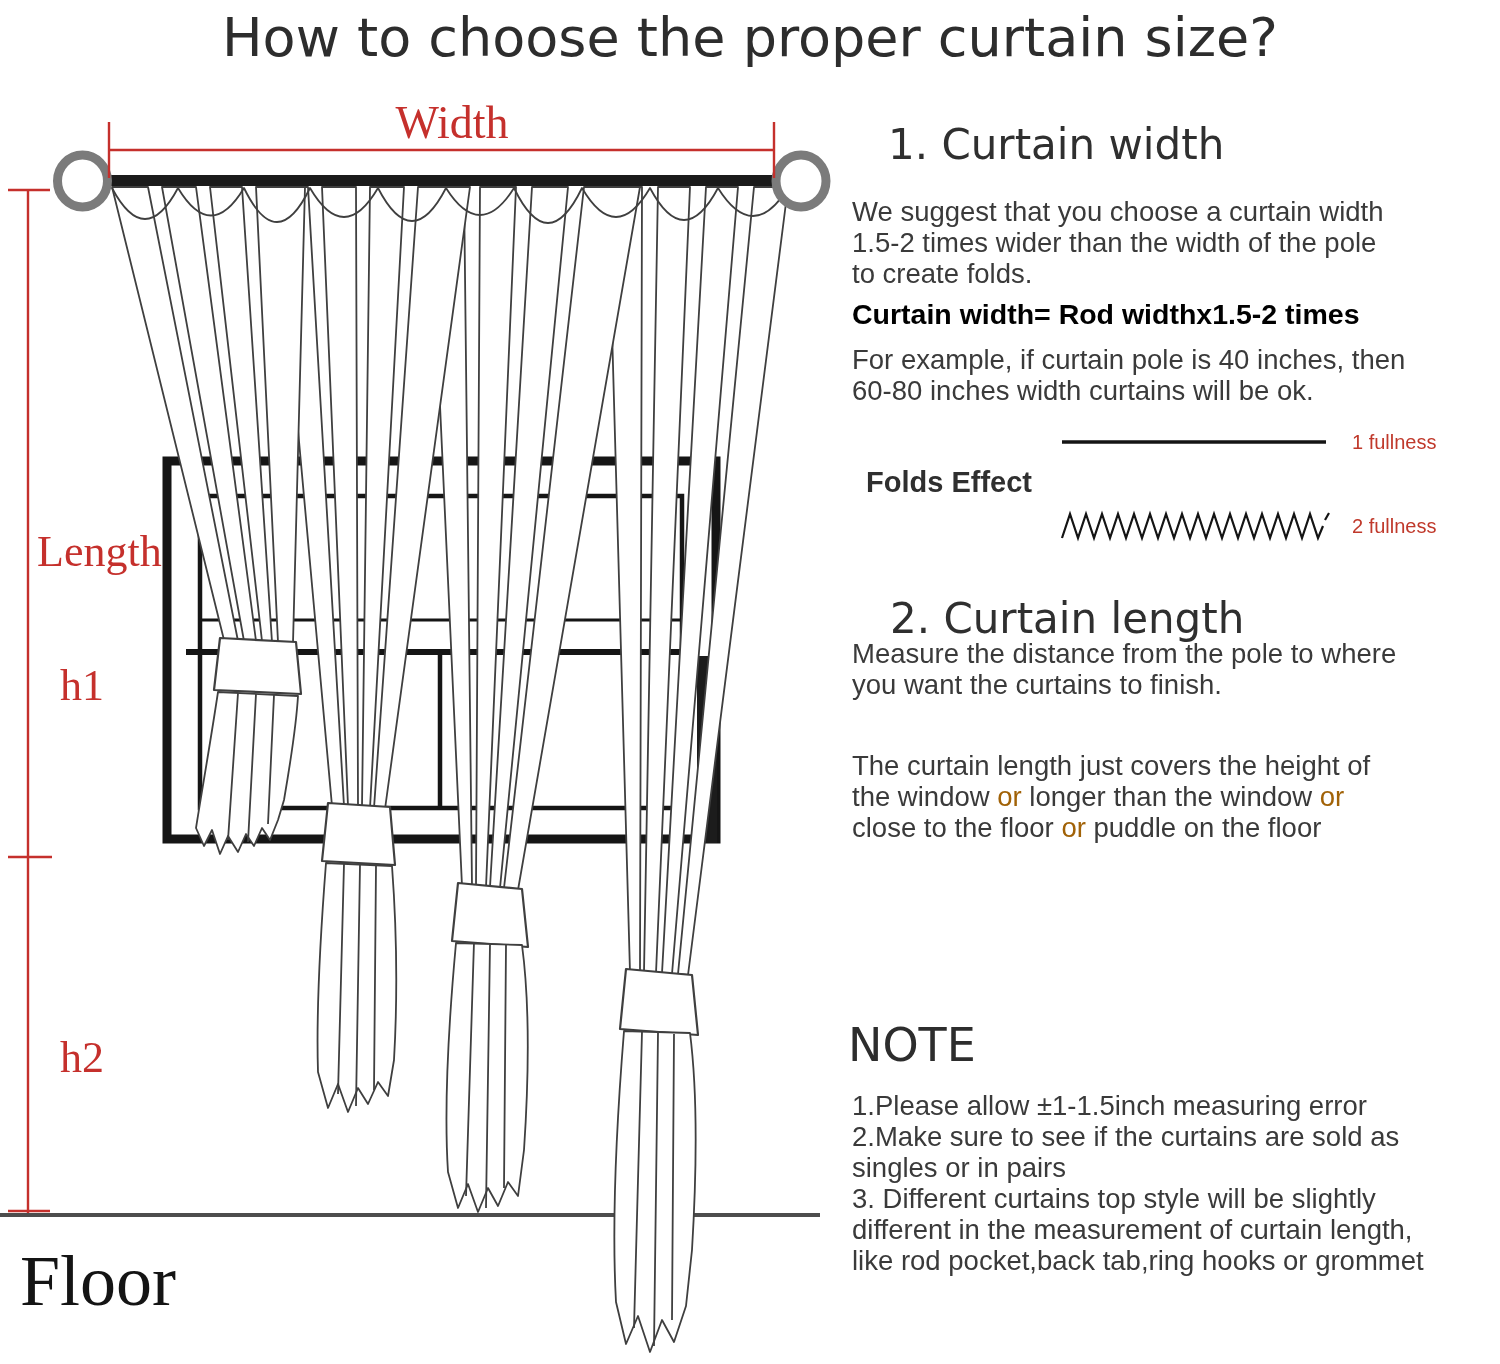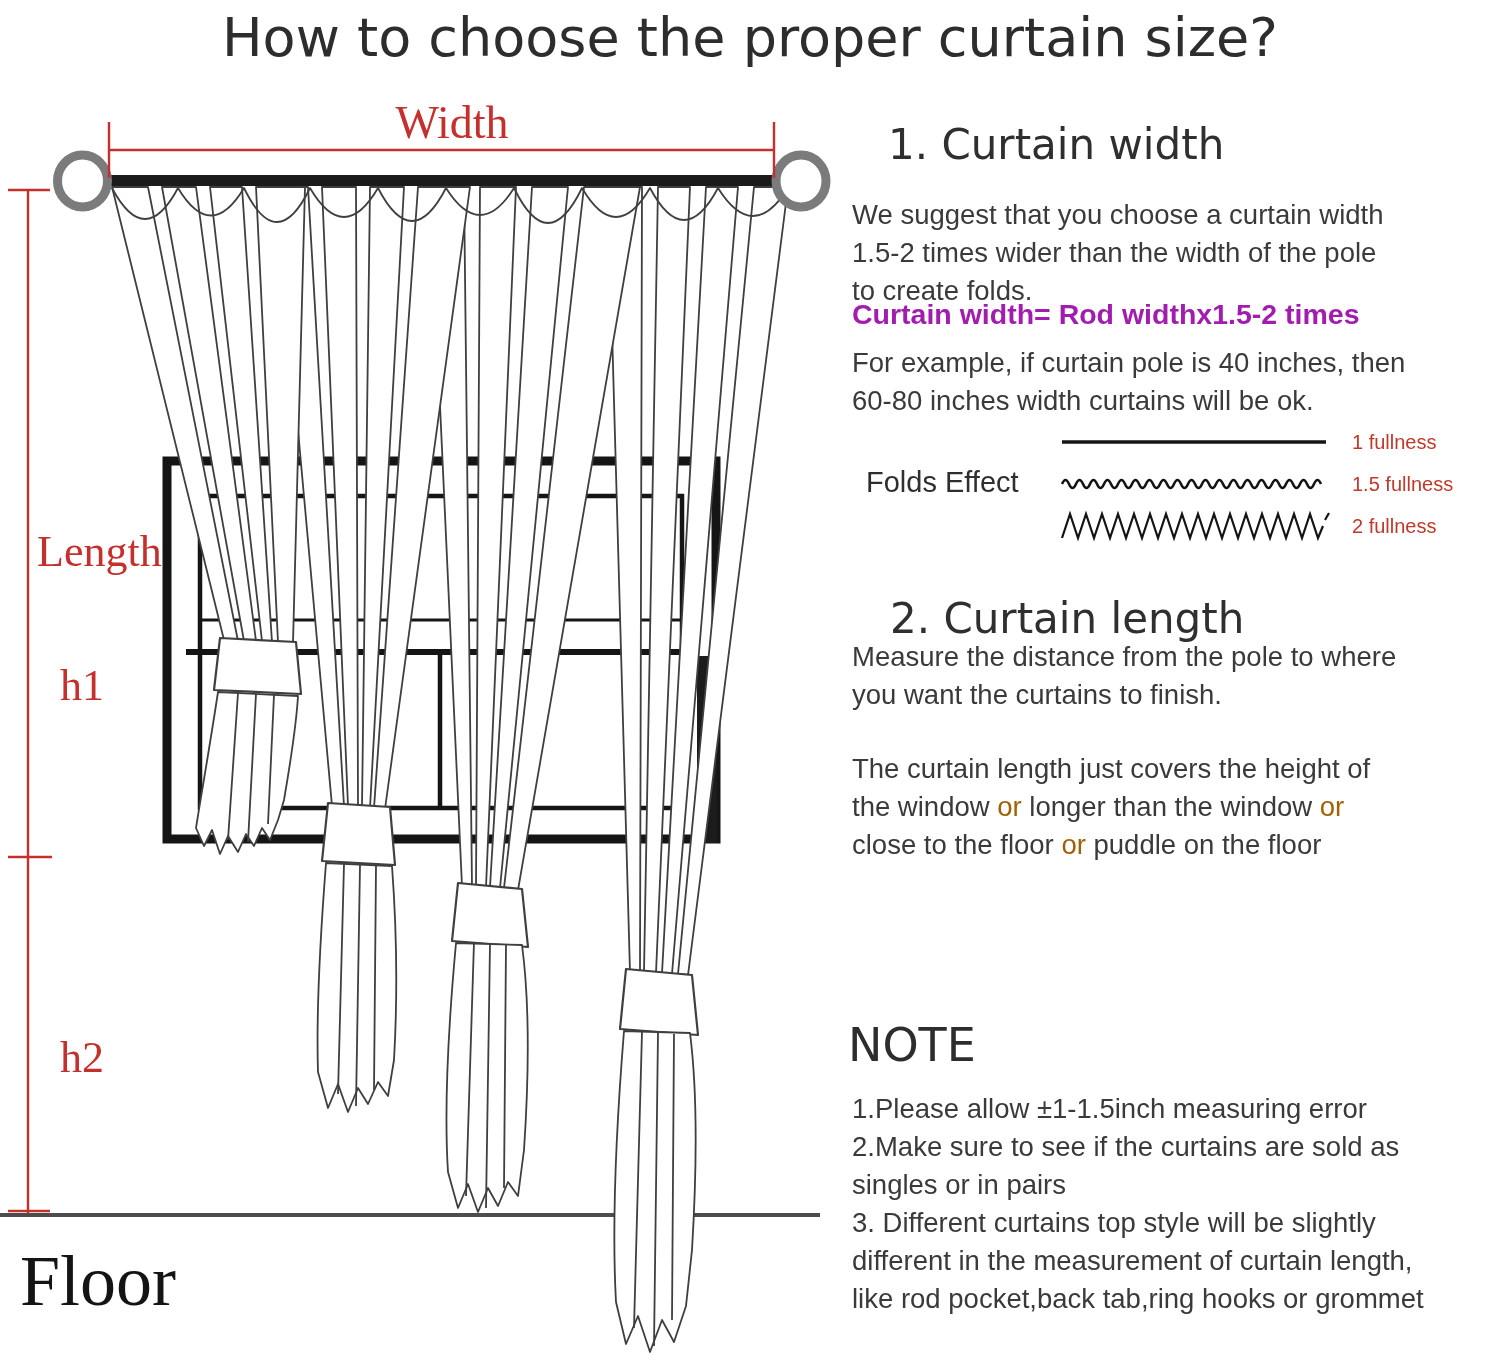--- a/index.html
+++ b/index.html
@@ -1,25 +1,25 @@
 <!DOCTYPE html>
 <html><head>
 <meta charset="utf-8">
 <style>
   html,body{margin:0;padding:0;background:#fff;}
   .canvas{position:relative;width:1500px;height:1364px;background:#ffffff;overflow:hidden;
           font-family:"Liberation Sans",sans-serif;color:#3a3a3a;}
   .title{position:absolute;top:6px;left:0;width:1500px;text-align:center;
          font-family:"DejaVu Sans",sans-serif;font-size:54px;color:#2d2d2d;white-space:pre;}
   .sec-heading{position:absolute;font-family:"DejaVu Sans",sans-serif;font-size:42px;color:#2f2f2f;white-space:pre;}
-  .body{position:absolute;font-size:27.5px;line-height:38px;color:#3a3a3a;white-space:pre-line;margin:0;}
-  .formula{position:absolute;font-size:28.5px;font-weight:bold;color:#a21caf;white-space:pre;margin:0;}
+  .body{position:absolute;font-size:27.5px;line-height:31px;color:#3a3a3a;white-space:pre-line;margin:0;}
+  .formula{position:absolute;font-size:28.5px;font-weight:bold;color:#000000;white-space:pre;margin:0;}
   .b{font-weight:normal;color:#a16207;}
   .note-heading{position:absolute;font-family:"DejaVu Sans",sans-serif;font-size:46px;color:#2d2d2d;white-space:pre;}
-  .folds-label{position:absolute;font-size:29px;color:#2f2f2f;white-space:pre;}
+  .folds-label{position:absolute;font-size:29px;color:#2f2f2f;white-space:pre;font-weight:bold;}
   .fold-row{position:absolute;display:flex;align-items:center;gap:22px;height:36px;}
   .fold-row .lbl{font-size:20px;color:#c0392b;white-space:pre;line-height:36px;}
   .diagram{position:absolute;top:0;left:0;width:845px;height:1364px;}
   svg{display:block;}
 </style>
 </head>
 <body>
 
 <div class="canvas">
 
@@ -112,26 +112,20 @@
 60-80 inches width curtains will be ok.</p>
 
   <div class="folds-label" style="top:466px;left:866px;">Folds Effect</div>
 
   <div class="fold-row" style="top:424px;left:1058px;">
     <svg width="272" height="36">
         <path d="M4,18 H268" stroke="#141414" stroke-width="3.5" fill="none"></path>
       </svg>
     <span class="lbl">1 fullness</span>
   </div>
-  <div class="fold-row" style="top:466px;left:1058px;">
-    <svg width="272" height="36">
-        <path d="M4,18 q3.5,-8 7,0 t7,0 t7,0 t7,0 t7,0 t7,0 t7,0 t7,0 t7,0 t7,0 t7,0 t7,0 t7,0 t7,0 t7,0 t7,0 t7,0 t7,0 t7,0 t7,0 t7,0 t7,0 t7,0 t7,0 t7,0 t7,0 t7,0 t7,0 t7,0 t7,0 t7,0 t7,0 t7,0 t7,0 t7,0 t7,0 t7,0" stroke="#141414" stroke-width="2.5" fill="none"></path>
-      </svg>
-    <span class="lbl">1.5 fullness</span>
-  </div>
   <div class="fold-row" style="top:508px;left:1058px;">
     <svg width="272" height="36">
         <path d="M4,30 L12,6 L20,30 L28,6 L36,30 L44,6 L52,30 L60,6 L68,30 L76,6 L84,30 L92,6 L100,30 L108,6 L116,30 L124,6 L132,30 L140,6 L148,30 L156,6 L164,30 L172,6 L180,30 L188,6 L196,30 L204,6 L212,30 L220,6 L228,30 L236,6 L244,30 L252,6 L260,30 L265,18 M267,12 l4,-7" stroke="#141414" stroke-width="2.2" fill="none"></path>
       </svg>
     <span class="lbl">2 fullness</span>
   </div>
 
   <div class="sec-heading" style="top:594px;left:890px;">2. Curtain length</div>
   <p class="body" style="top:638px;left:852px;">Measure the distance from the pole to where
 you want the curtains to finish.</p>

